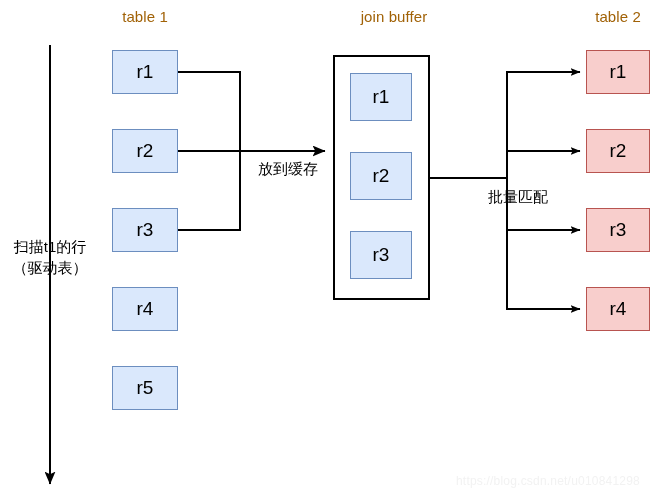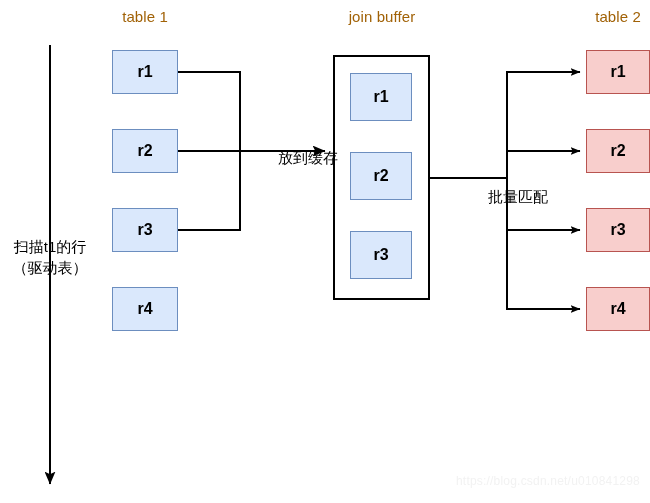--- a/index.html
+++ b/index.html
@@ -27,32 +27,31 @@
   }
   .col-title {
     position: absolute;
     font-size: 15px;
     color: #a16207;
     white-space: nowrap;
     text-align: center;
     letter-spacing: 0.1px;
   }
   #title-table1 { left: 85px;  top: 8px;  width: 120px; }
-  #title-joinbuffer { left: 322px; top: 8px;  width: 120px; }
+  #title-joinbuffer { left: 334px; top: 8px;  width: 120px; }
   #title-table2 { left: 558px; top: 8px;  width: 120px; }
 
   .row-box {
     position: absolute;
     box-sizing: border-box;
     display: flex;
     align-items: center;
     justify-content: center;
-    font-size: 16px;
+    font-size: 19px;
     color: #000000;
-    font-weight: bold;
   }
   .row-box.blue {
     background: #dae8fc;
     border: 1px solid #6c8ebf;
   }
   .row-box.pink {
     background: #f8cecc;
     border: 1px solid #b85450;
   }
   .t1-box { left: 112px; width: 66px; height: 44px; }
@@ -70,21 +69,21 @@
     background: #ffffff;
   }
 
   .edge-label {
     position: absolute;
     font-size: 15px;
     color: #000000;
     white-space: nowrap;
     text-align: center;
   }
-  #label-put-to-cache { left: 238px; top: 149px; width: 100px; text-align: right; }
+  #label-put-to-cache { left: 238px; top: 160px; width: 100px; }
   #label-batch-match  { left: 468px; top: 188px; width: 100px; }
 
   .scan-label {
     position: absolute;
     font-size: 15px;
     color: #000000;
     white-space: nowrap;
     text-align: center;
     width: 110px;
     left: -5px;
@@ -144,20 +143,21 @@
     </g>
   </svg>
 
   <div class="scan-label" id="label-scan-line1">扫描t1的行</div>
   <div class="scan-label" id="label-scan-line2">（驱动表）</div>
 
   <div class="row-box blue t1-box" style="top:50px;">r1</div>
   <div class="row-box blue t1-box" style="top:129px;">r2</div>
   <div class="row-box blue t1-box" style="top:208px;">r3</div>
   <div class="row-box blue t1-box" style="top:287px;">r4</div>
+  <div class="row-box blue t1-box" style="top:366px;">r5</div>
 
   <div id="join-buffer-frame"></div>
   <div class="row-box blue jb-box" style="top:73px;">r1</div>
   <div class="row-box blue jb-box" style="top:152px;">r2</div>
   <div class="row-box blue jb-box" style="top:231px;">r3</div>
 
   <div class="row-box pink t2-box" style="top:50px;">r1</div>
   <div class="row-box pink t2-box" style="top:129px;">r2</div>
   <div class="row-box pink t2-box" style="top:208px;">r3</div>
   <div class="row-box pink t2-box" style="top:287px;">r4</div>

